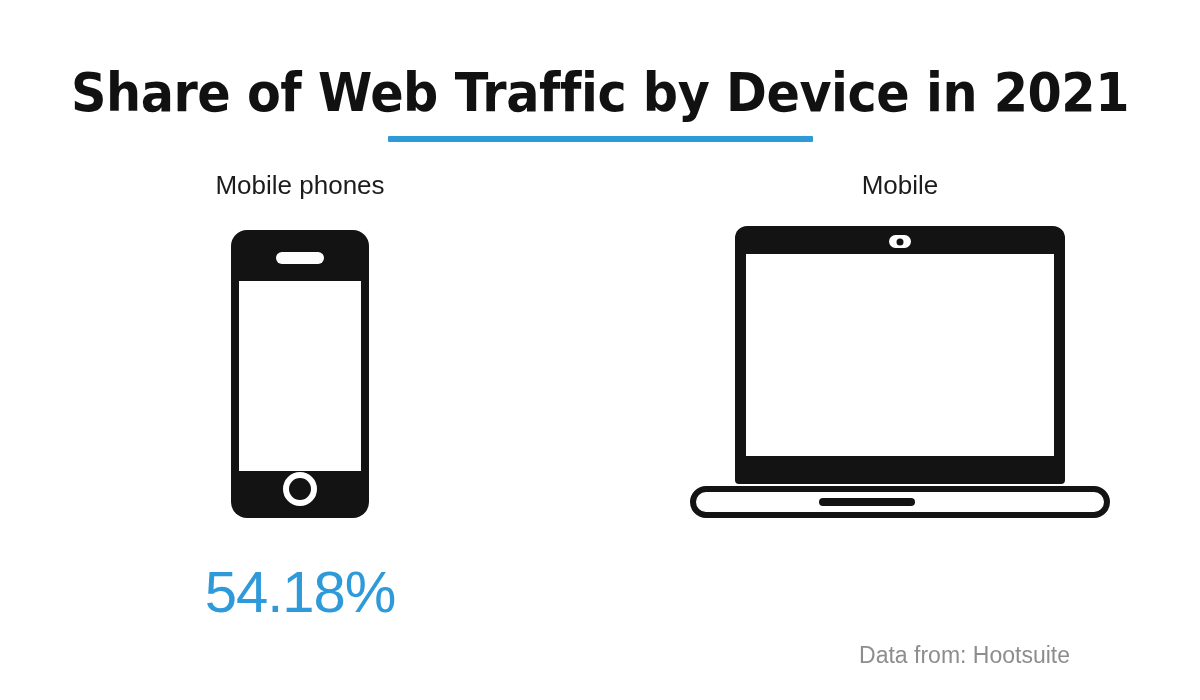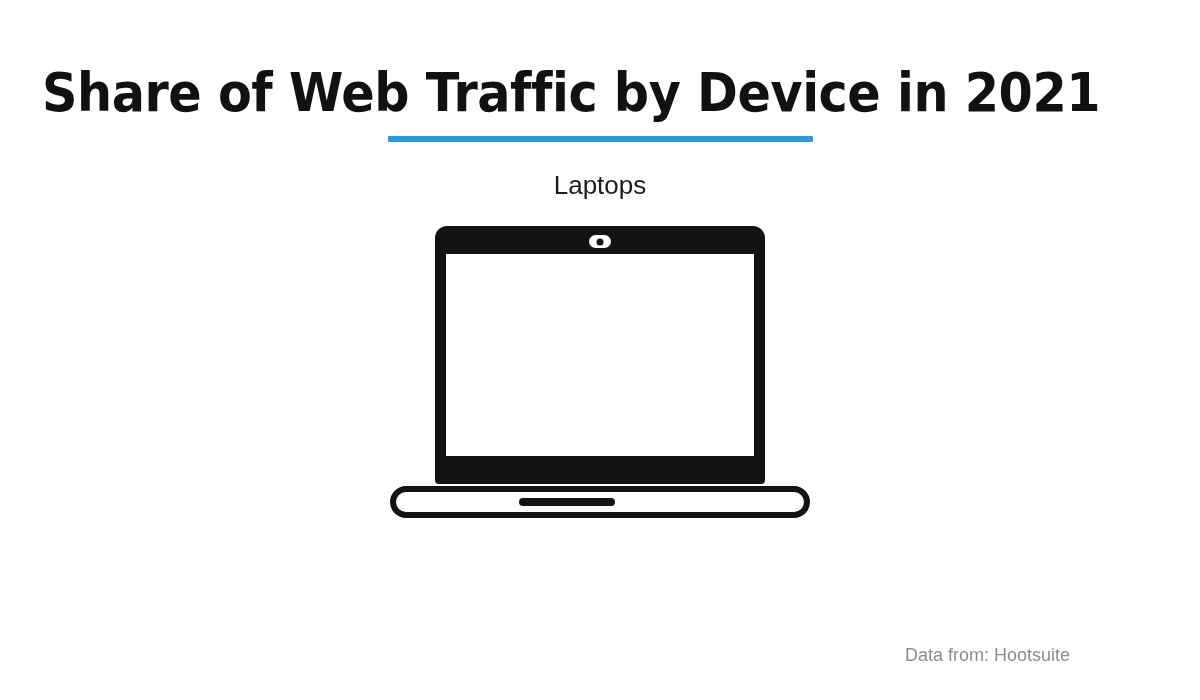--- a/index.html
+++ b/index.html
@@ -21,21 +21,21 @@
     width: 1200px;
     height: 700px;
   }
 
   
   .title-block {
     position: absolute;
     top: 62px;
     left: 0;
     width: 1200px;
-    text-align: left;
+    text-align: center;
   }
   .chart-title {
     font-family: "DejaVu Sans", sans-serif;
     font-weight: 700;
     font-size: 53px;
     line-height: 62px;
     letter-spacing: -0.5px;
     color: #111111;
     transform: scaleX(0.93);
     transform-origin: center center;
@@ -197,41 +197,52 @@
     border-radius: 4px;
     background: #131313;
   }
 
   
   .source-note {
     position: absolute;
     right: 130px;
     bottom: 34px;
     font-family: "Liberation Sans", sans-serif;
-    font-size: 18px;
+    font-size: 23px;
     font-weight: 400;
     color: #8d8d8d;
     line-height: 22px;
   }
 </style>
 </head>
 <body>
 
 <div id="infographic">
 
   <div class="title-block">
     <div class="chart-title">Share of Web Traffic by Device in 2021</div>
     <div class="title-rule"></div>
   </div>
 
   <div class="columns">
 
-
     <div class="device-col">
-      <div class="device-label">Laptops</div>
+      <div class="device-label">Mobile phones</div>
+      <div class="device-figure">
+        <div class="phone">
+          <div class="phone-speaker"></div>
+          <div class="phone-screen"></div>
+          <div class="phone-home"></div>
+        </div>
+      </div>
+      <div class="device-value">54.18%</div>
+    </div>
+
+    <div class="device-col">
+      <div class="device-label">Mobile</div>
       <div class="device-figure">
         <div class="laptop">
           <div class="laptop-lid">
             <div class="laptop-cam"></div>
             <div class="laptop-screen"></div>
           </div>
           <div class="laptop-base">
             <div class="laptop-trackpad"></div>
           </div>
         </div>

